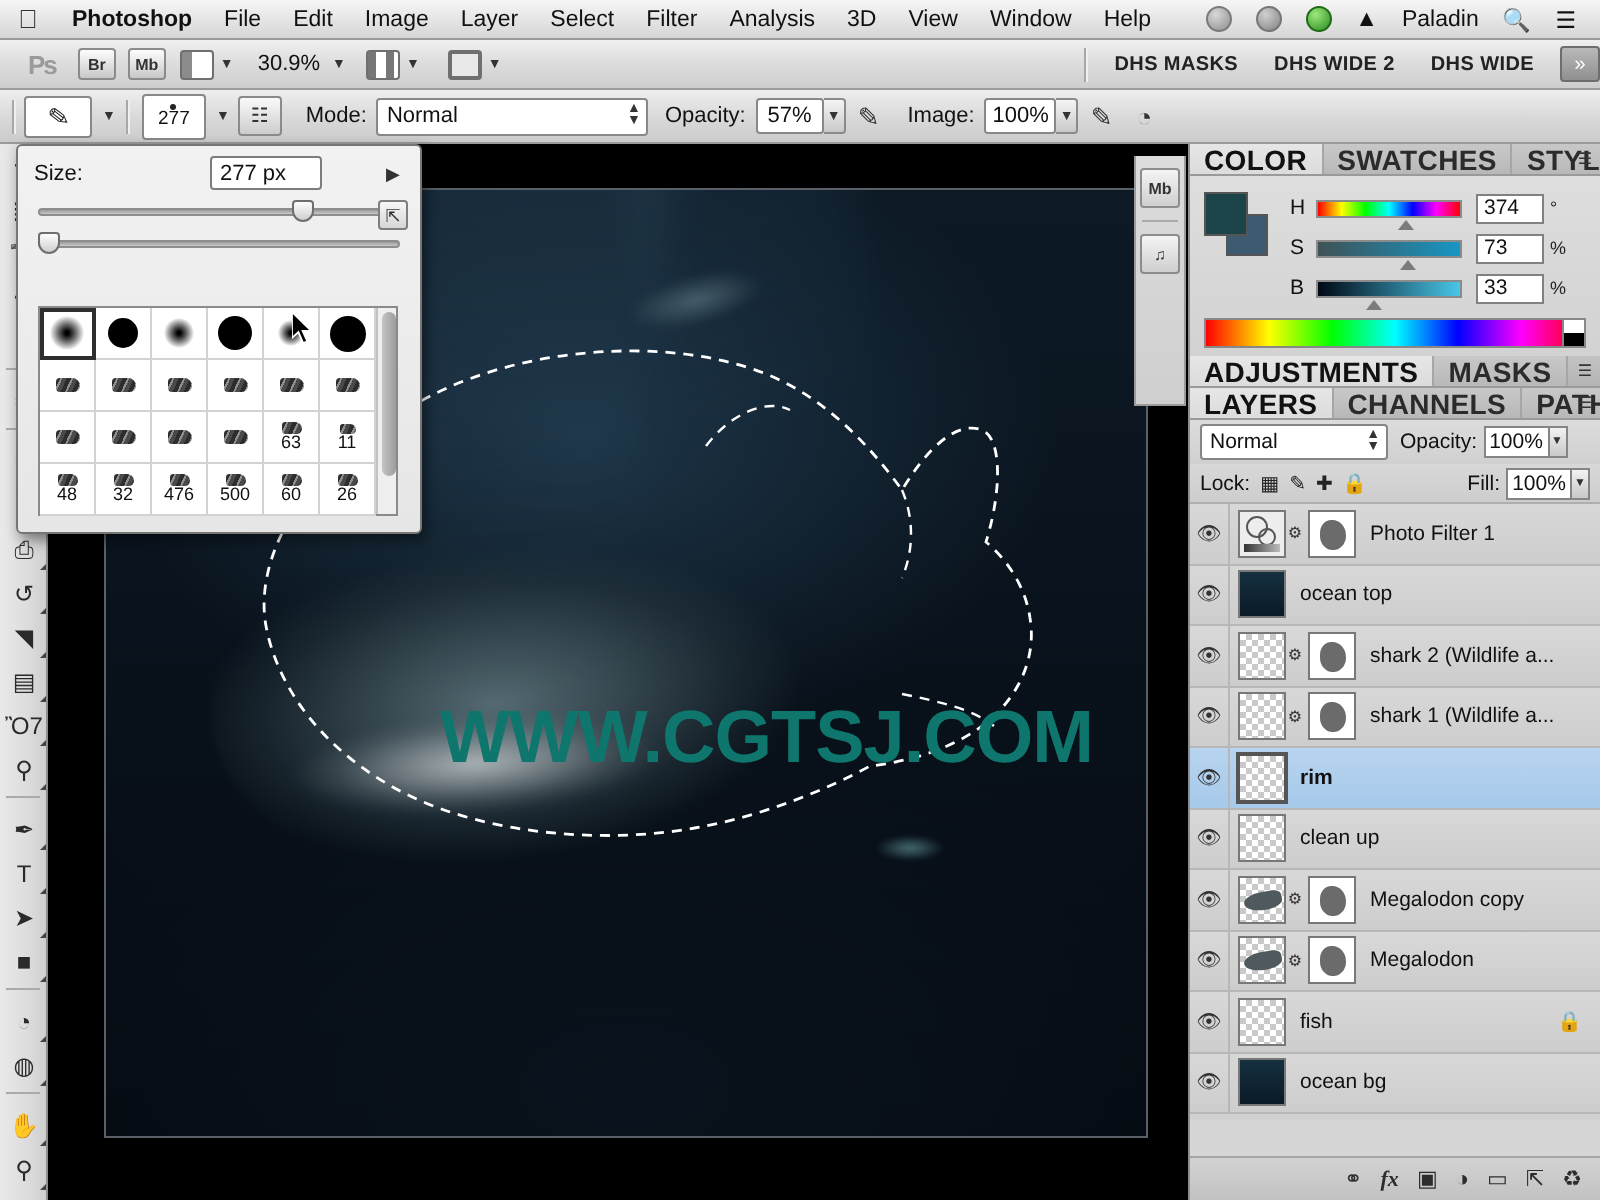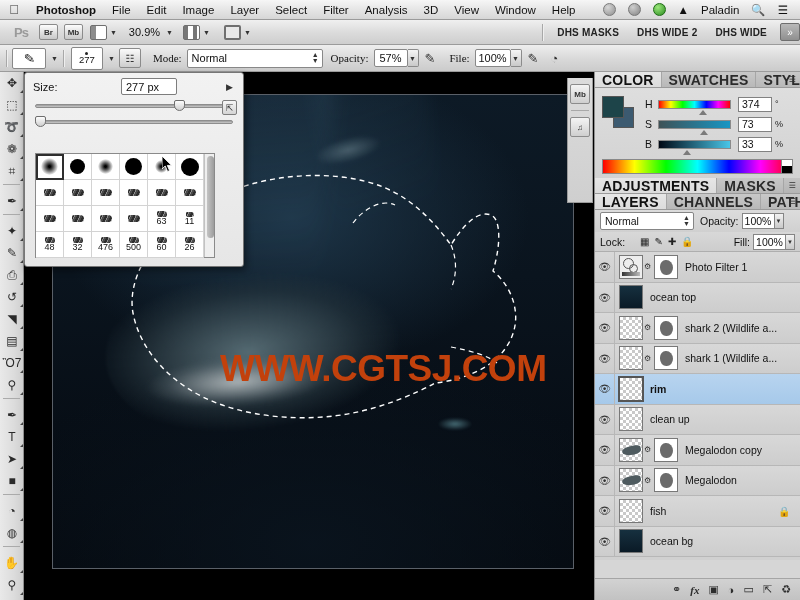--- a/index.html
+++ b/index.html
@@ -57,21 +57,21 @@
     display:flex;align-items:center;justify-content:center; font-size:10px;
   }
 
   
   .optbar{
     position:absolute; left:0; top:45px; width:800px; height:27px;
     background:linear-gradient(180deg,#eeeeee 0%,#dadada 50%,#cbcbcb 100%);
     border-bottom:1px solid #9b9b9b;
     display:flex; align-items:center; padding-left:4px;
   }
-  .optbar .lbl{ font-size:11px; color:#111; margin:0 5px 0 8px;font-family:Liberation Serif, serif; }
+  .optbar .lbl{ font-size:11px; color:#111; margin:0 5px 0 8px; }
   .brushwell{
     width:34px;height:21px;background:#fff;border:1px solid #888;border-radius:2px;
     display:flex;align-items:center;justify-content:center;position:relative;margin-right:2px;
   }
   .brushwell .bi{ font-size:13px; color:#222; transform:rotate(-8deg);}
   .sizewell{
     width:32px;height:23px;background:#fff;border:1px solid #888;border-radius:2px;
     display:flex;flex-direction:column;align-items:center;justify-content:center;margin:0 2px;
   }
   .sizewell .dot{ width:3px;height:3px;border-radius:50%;background:#222;}
@@ -154,27 +154,27 @@
     background:radial-gradient(ellipse 50% 50% at 50% 50%, rgba(120,180,190,.55), rgba(0,0,0,0) 72%);
     border-radius:50%; filter:blur(1px);
   }
   .marchsel{
     position:absolute; left:0; top:0; width:522px; height:475px; pointer-events:none;
   }
 
   .watermark{
     position:absolute; left:196px; top:277px;
     font-family:"Liberation Sans", sans-serif;
-    font-size:37px; font-weight:bold; color:#c2410c; letter-spacing:-0.5px;
+    font-size:37px; font-weight:bold; color:#0f766e; letter-spacing:-0.5px;
     white-space:nowrap; line-height:40px;
   }
 
   
   .brushpop{
-    position:absolute; left:24px; top:72px; width:220px; height:195px;
+    position:absolute; left:8px; top:72px; width:203px; height:195px;
     background:linear-gradient(180deg,#f2f2f2,#e6e6e6);
     border:1px solid #767676; border-radius:3px;
     box-shadow:2px 3px 7px rgba(0,0,0,.45);
   }
   .bp-row{ display:flex;align-items:center; padding:5px 8px 1px; }
   .bp-row .k{ font-size:11px;color:#111; width:88px; }
   .bp-val{
     width:56px;height:17px;background:#fff;border:1px solid #7d7d7d;border-radius:2px;
     font-size:11px;color:#111; display:flex;align-items:center;padding-left:4px;
   }
@@ -261,21 +261,21 @@
   .blendsel{ width:94px;height:18px;background:#fff;border:1px solid #858585;border-radius:2px;
     font-size:10.5px;color:#111;display:flex;align-items:center;padding-left:4px;position:relative;}
   .blendsel .sp{position:absolute;right:3px;top:50%;transform:translateY(-50%);font-size:7px;color:#333;line-height:6px;}
   .opl{ font-size:10.5px;color:#111;margin-left:6px;}
   .opbox{ width:33px;height:16px;background:#fff;border:1px solid #858585;font-size:10.5px;color:#111;
     display:flex;align-items:center;justify-content:center;margin-left:3px;}
   .opsp{ width:9px;height:16px;background:linear-gradient(180deg,#f2f2f2,#c9c9c9);border:1px solid #858585;border-left:none;
     font-size:6px;display:flex;align-items:center;justify-content:center;color:#333;}
   .lockrow{ display:flex;align-items:center;height:20px;padding:0 5px;
     background:linear-gradient(180deg,#d8d8d8,#cdcdcd); border-bottom:1px solid #aeaeae;}
-  .lockrow .lk{ font-size:10.5px;color:#111;margin-right:15px;}
+  .lockrow .lk{ font-size:10.5px;color:#111;margin-right:5px;}
   .lockicon{ font-size:10px;color:#222;margin-right:5px;}
 
   .layerlist{ height:308px; background:#d0d0d0; overflow:hidden; position:relative;}
   .lrow{ display:flex;align-items:center; height:30.5px; border-bottom:1px solid #b7b7b7;
     background:linear-gradient(180deg,#d8d8d8,#cdcdcd); position:relative;}
   .lrow.sel{ background:linear-gradient(180deg,#b8d4ef,#a6c9ea); }
   .eyecell{ width:20px;height:100%;display:flex;align-items:center;justify-content:center;
     border-right:1px solid #b7b7b7; font-size:10px; color:#333;}
   .thumb{ width:24px;height:24px;border:1px solid #787878;margin-left:4px;flex:0 0 auto;position:relative;overflow:hidden;}
   .thumb.checker{
@@ -380,21 +380,21 @@
     <div class="selbox" style="width:136px">
       <span>Normal</span>
       <span class="sp">▲<br>▼</span>
     </div>
     <span class="lbl">Opacity:</span>
     <div style="display:flex">
       <div class="numbox" style="width:34px">57%</div>
       <div class="sbtn">▼</div>
     </div>
     <span class="airbrush">✎</span>
-    <span class="lbl">File:</span>
+    <span class="lbl">Image:</span>
     <div style="display:flex">
       <div class="numbox" style="width:36px">100%</div>
       <div class="sbtn">▼</div>
     </div>
     <span class="airbrush">✎</span>
     <span class="airbrush">◔</span>
   </div>
 
   <div class="toolbar">
     <div id="tool-host">

